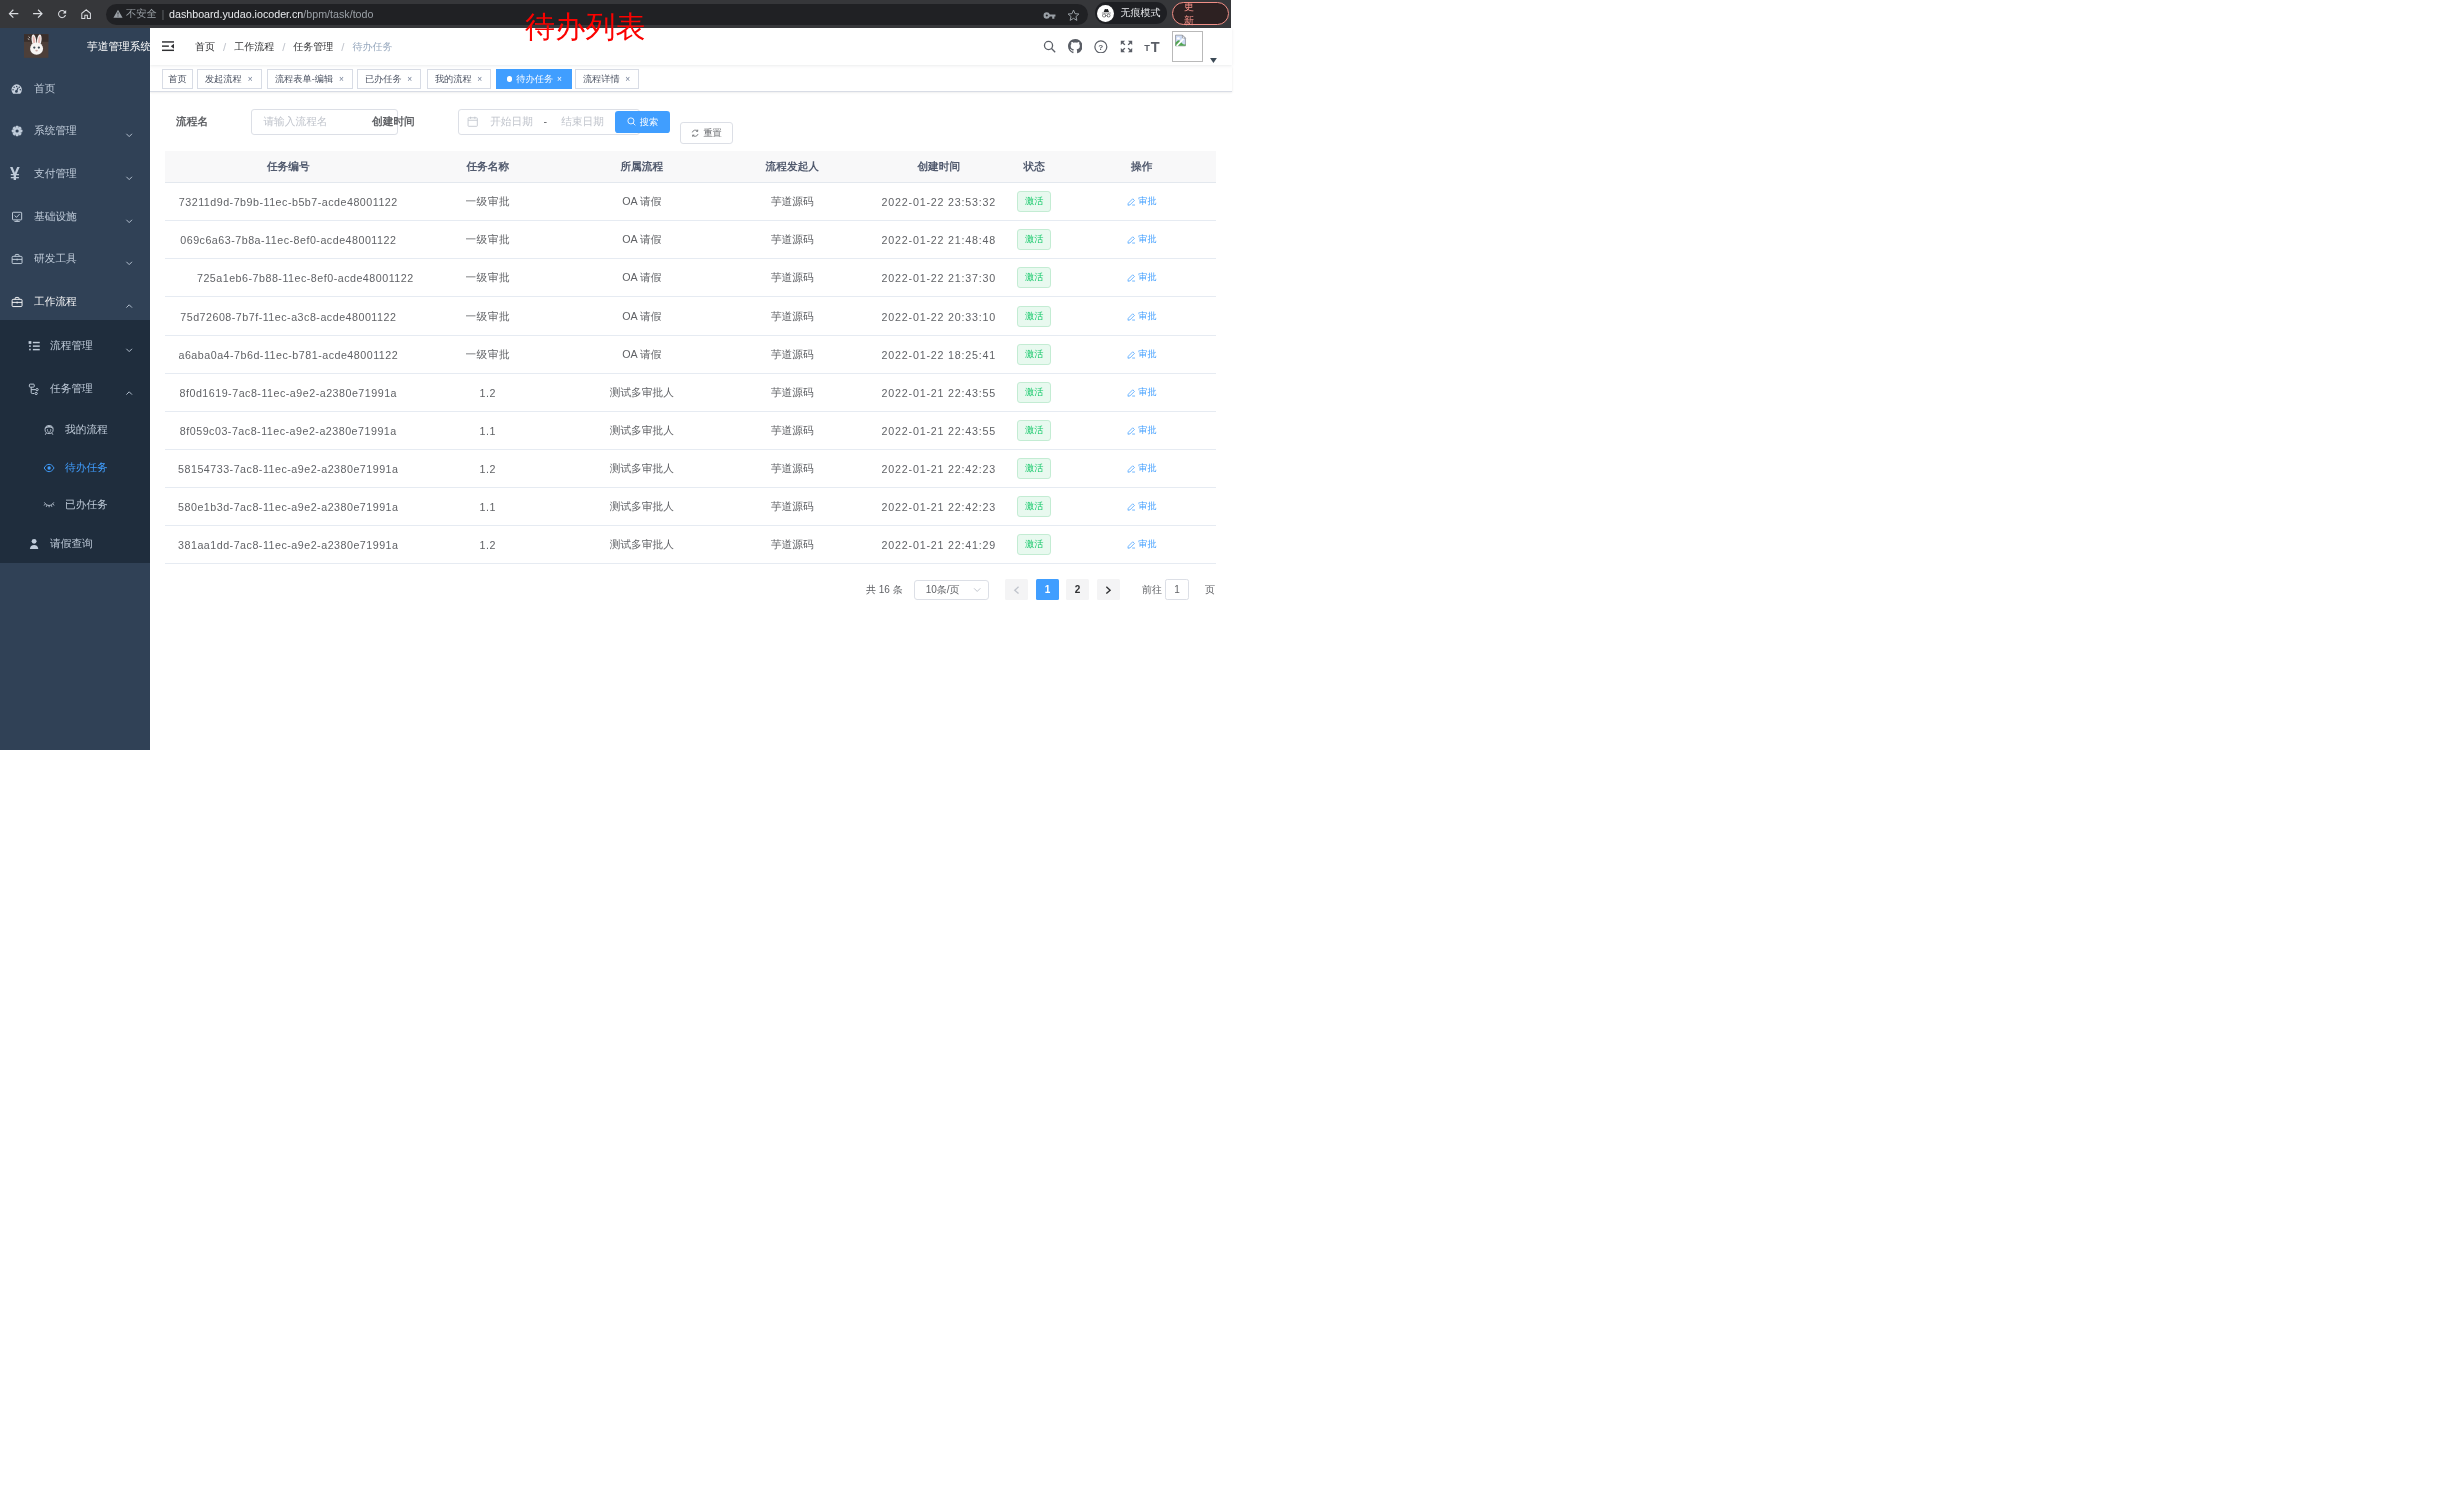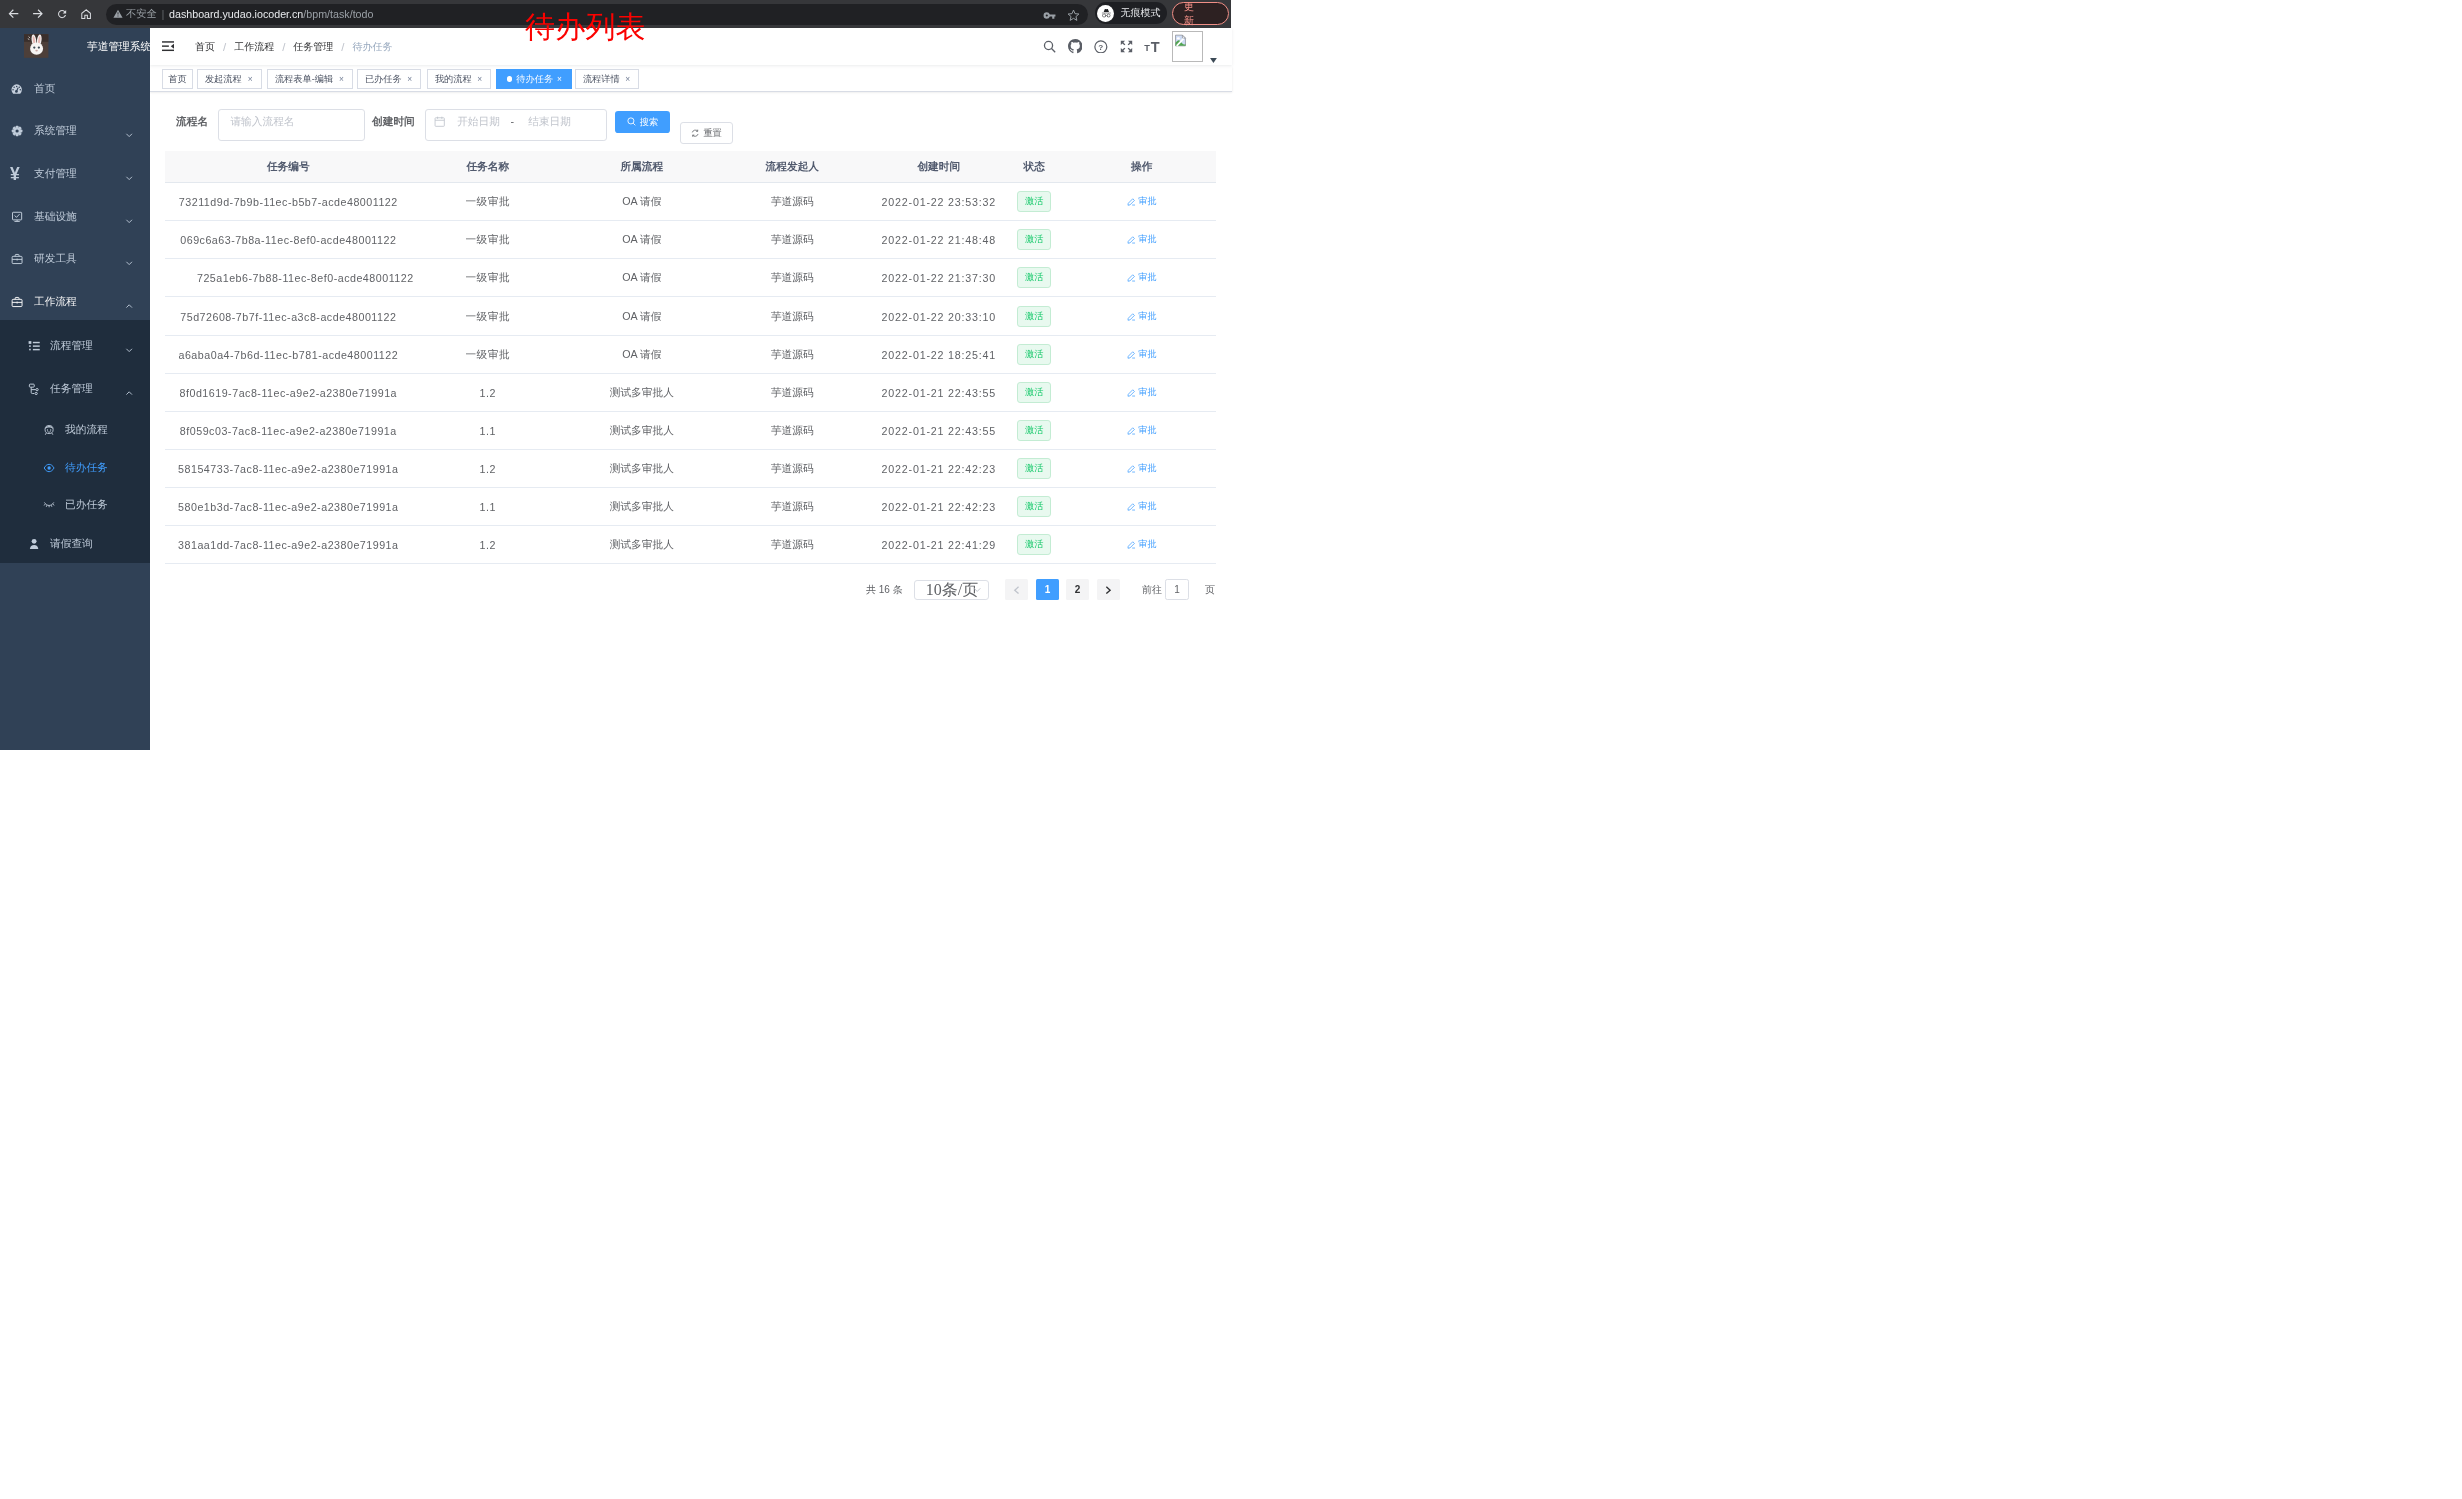--- a/index.html
+++ b/index.html
@@ -40,21 +40,21 @@
   border-bottom:0.8px solid #d8dce5;box-shadow:0 0.8px 2.3px 0 rgba(0,0,0,.10);}
 .tag{position:absolute;top:3.1px;height:20px;border:0.8px solid #d8dce5;background:#fff;color:#495060;
   font-size:9.2px;display:flex;align-items:center;padding:0 6.1px 0 6.9px;white-space:nowrap;box-sizing:border-box;}
 .tag .x{margin-left:3.8px;width:10.7px;height:11.4px;display:flex;align-items:center;justify-content:center;color:#6f7b93;font-size:8.4px;}
 .tag.active{background:#409eff;border-color:#409eff;color:#fff;padding:0 6.9px 0 10px;}
 .tag.active .x{color:#fff;margin-left:1.5px;}
 .tag .dot{width:5.3px;height:5.3px;border-radius:50%;background:#fff;margin-right:4.6px;}
 
 #content{position:absolute;left:150px;top:92px;width:1082px;height:658px;background:#fff;overflow:hidden;}
 .flabel{position:absolute;font-size:10.7px;font-weight:bold;color:#606266;top:114px;}
-.finput{position:absolute;top:17px;height:32px;border:0.8px solid #dcdfe6;border-radius:3.1px;background:#fff;box-sizing:border-box;}
+.finput{position:absolute;top:17px;height:26px;border:0.8px solid #dcdfe6;border-radius:3.1px;background:#fff;box-sizing:border-box;margin-left:33px;}
 .btn{position:absolute;top:19px;height:22px;border-radius:3.1px;font-size:9.2px;display:flex;align-items:center;justify-content:center;box-sizing:border-box;}
 
 #thead{position:absolute;left:15.3px;top:59px;width:1051px;height:32px;background:#f8f8f9;border-bottom:0.8px solid #e3e8ee;}
 .th{position:absolute;top:0;height:32px;display:flex;align-items:center;justify-content:center;
   font-size:10.7px;font-weight:bold;color:#515a6e;}
 .tr{position:absolute;left:15.3px;width:1051px;height:38px;border-bottom:0.8px solid #e6ebf2;}
 .td{position:absolute;top:0;height:37px;display:flex;align-items:center;justify-content:center;
   font-size:10.7px;color:#606266;}
 .lat{letter-spacing:0.5px;}
 .lat2{letter-spacing:0.8px;}
@@ -545,21 +545,21 @@
               <path d="M2.2 10.9l7.8-7.8 2.9 2.9-7.8 7.8-3.4.5z" fill="none" stroke="#409eff" stroke-width="1.3"></path>
               <path d="M9 14h5" stroke="#409eff" stroke-width="1.3"></path>
             </svg>审批</span>
         </div>
       </div>
 </div>
 
   <div id="pager">
     <span style="position:absolute;left:716px;top:0;line-height:21.4px;">共 16 条</span>
     <div style="position:absolute;left:764px;top:0.8px;width:75px;height:20px;border:0.8px solid #dcdfe6;border-radius:3.1px;">
-      <span style="position:absolute;left:10.7px;top:0;line-height:18.3px;font-size:16px;color:#606266;font-family:Liberation Serif, serif;">10条/页</span>
+      <span style="position:absolute;left:10.7px;top:0;line-height:18.3px;font-size:10px;color:#606266;">10条/页</span>
       <svg style="position:absolute;right:6.9px;top:6.1px;" width="8.4" height="6.1" viewBox="0 0 12 8" fill="none" stroke="#c0c4cc" stroke-width="1.4">
           <path d="M1.5 1.5L6 6l4.5-4.5"></path>
         </svg>
     </div>
     <div class="pbtn" style="left:855px;">
         <svg width="6.9" height="8.4" viewBox="0 0 8 10" fill="none" stroke="#c0c4cc" stroke-width="1.6">
           <path d="M6.5 1L2 5l4.5 4"></path>
         </svg>
       </div>
     <div class="pbtn" style="left:886px;background:#409eff;color:#fff;">1</div>

